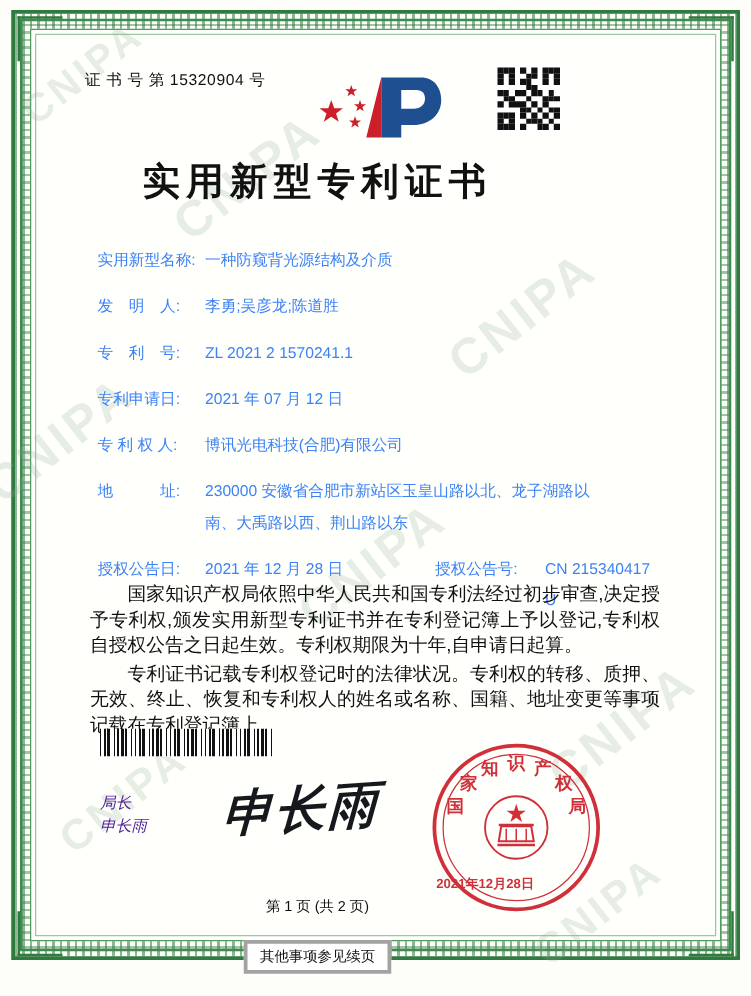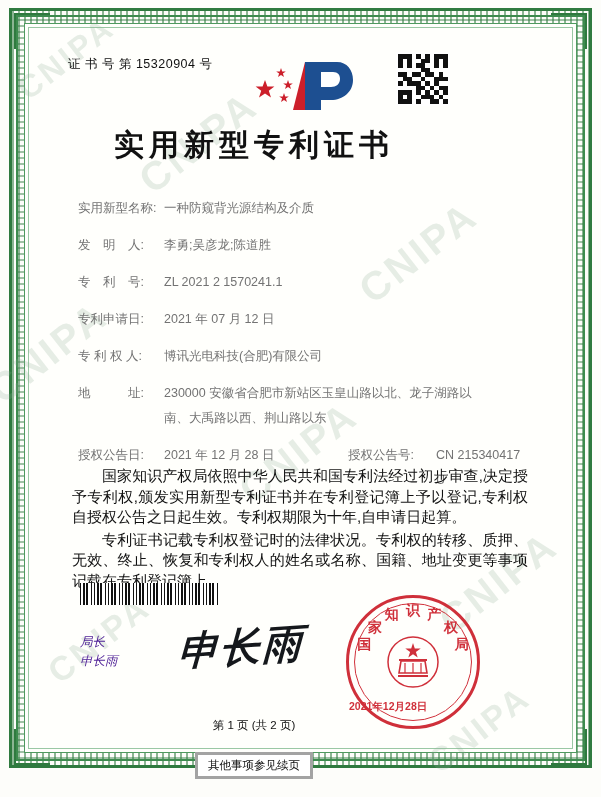--- a/index.html
+++ b/index.html
@@ -139,21 +139,21 @@
     letter-spacing: 5px;
     color: #111;
   }
 
   .fields {
     position: absolute;
     left: 78px; top: 196px;
     width: 446px;
     font-size: 12.5px;
     line-height: 25px;
-    color: #737373;
+    color: #3b82f6;
   }
   .row { display: flex; align-items: flex-start; }
   .lab {
     flex: 0 0 86px;
     letter-spacing: 0px;
     white-space: nowrap;
   }
   .val { flex: 1; }
   .row.gap { margin-top: 12px; }
   .addr-cont { padding-left: 86px; }

